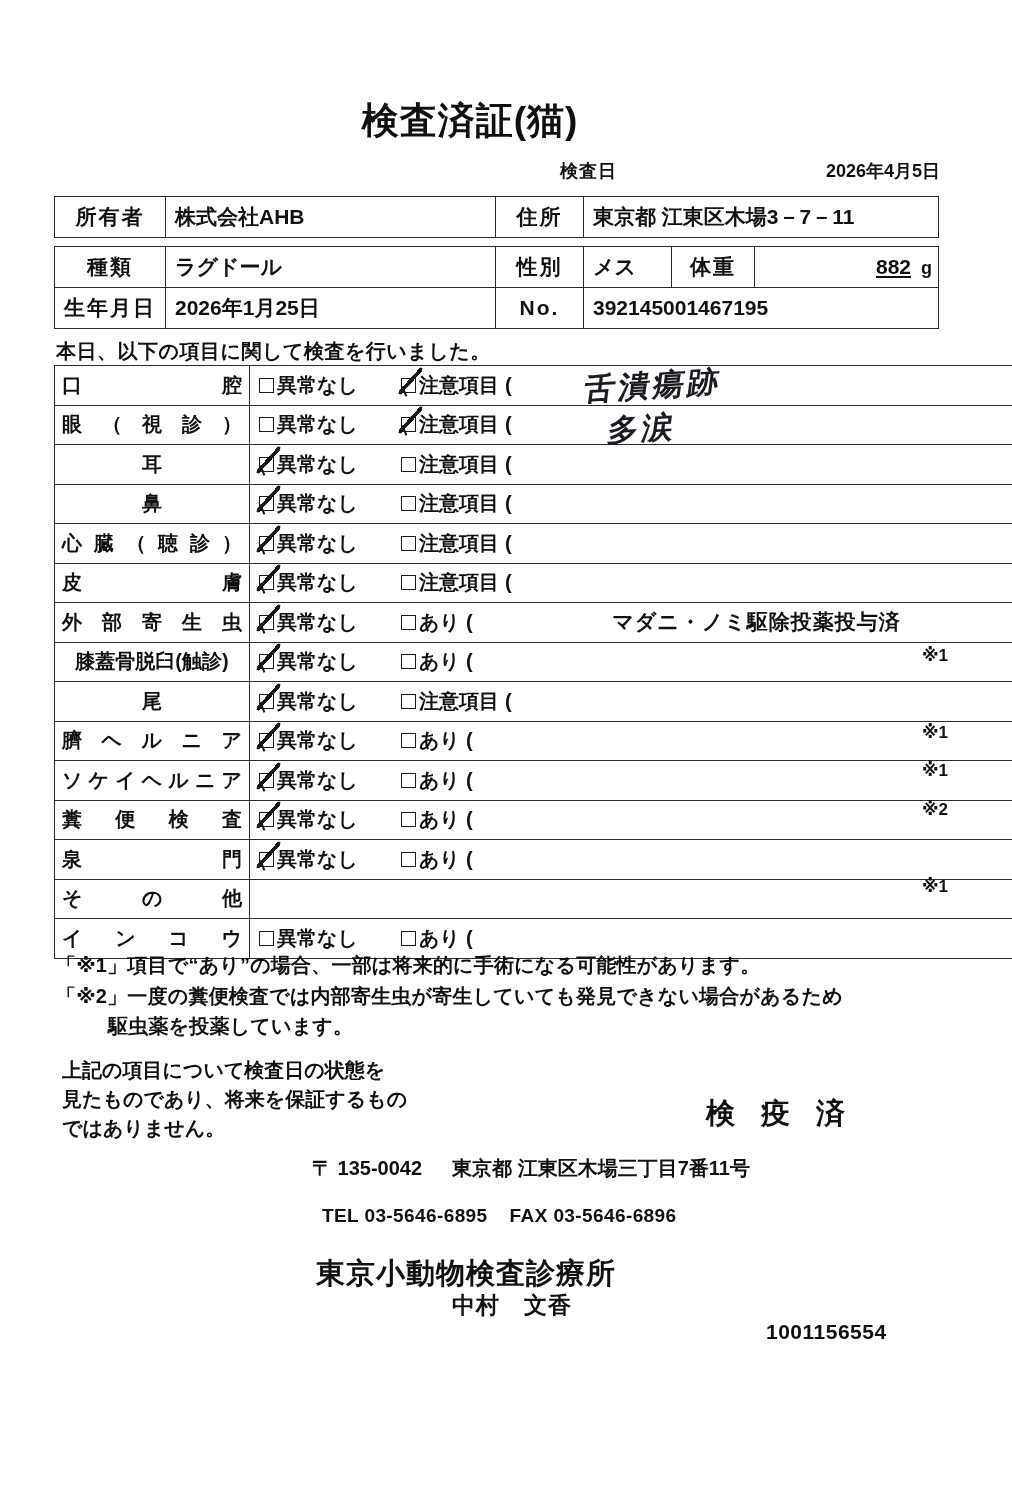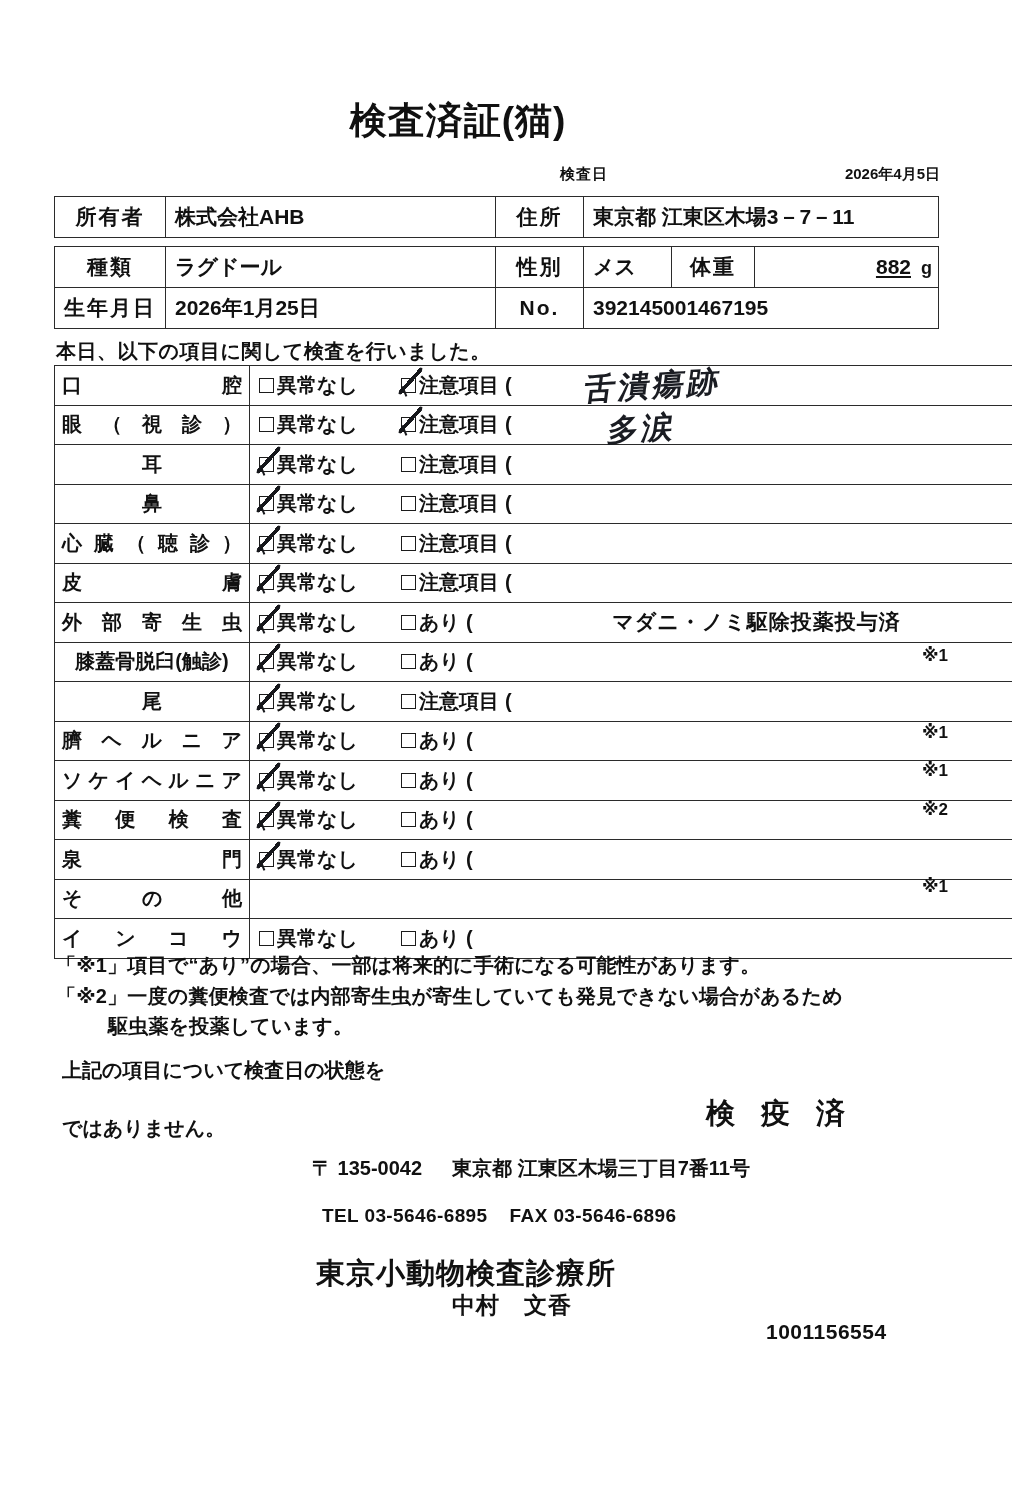--- a/index.html
+++ b/index.html
@@ -19,40 +19,39 @@
   .page {
     position: absolute;
     inset: 0;
     background: #ffffff;
   }
 
   
   .doc-title {
     position: absolute;
     top: 96px;
-    left: 4px;
+    left: 16px;
     width: 908px;
     text-align: center;
     font-size: 37px;
     font-weight: 700;
     letter-spacing: 1px;
     color: #101010;
   }
 
   
   .exam-date-row {
     position: absolute;
     top: 159px;
     left: 560px;
     width: 380px;
     height: 30px;
     display: flex;
-    align-items: center;
     justify-content: space-between;
-    font-size: 15px;
+    font-size: 18px;
     font-weight: 700;
   }
   .exam-date-row .lbl { letter-spacing: 1px; }
   .exam-date-row .val { letter-spacing: 0px; }
 
   
   .tbl {
     position: absolute;
     border-collapse: collapse;
     table-layout: fixed;
@@ -671,20 +670,21 @@
     </div>
 
   <div class="hand" id="hand-1">舌潰瘍跡</div>
   <div class="hand" id="hand-2">多涙</div>
 
   <div class="note-line" id="note-1">「※1」項目で“あり”の場合、一部は将来的に手術になる可能性があります。</div>
   <div class="note-line" id="note-2">「※2」一度の糞便検査では内部寄生虫が寄生していても発見できない場合があるため</div>
   <div class="note-line" id="note-3">駆虫薬を投薬しています。</div>
 
   <div class="disc-line" id="disc-1">上記の項目について検査日の状態を</div>
+  <div class="disc-line" id="disc-2">見たものであり、将来を保証するもの</div>
   <div class="disc-line" id="disc-3">ではありません。</div>
 
   <div id="quarantine-stamp">検 疫 済</div>
 
   <div id="postal-line">
     <span class="zip"><span>〒</span>&nbsp;<span>135-0042</span></span><span>東京都 江東区木場三丁目7番11号</span>
   </div>
 
   <div id="tel-line">
     <span>TEL 03-5646-6895</span><span class="fax">FAX 03-5646-6896</span>

